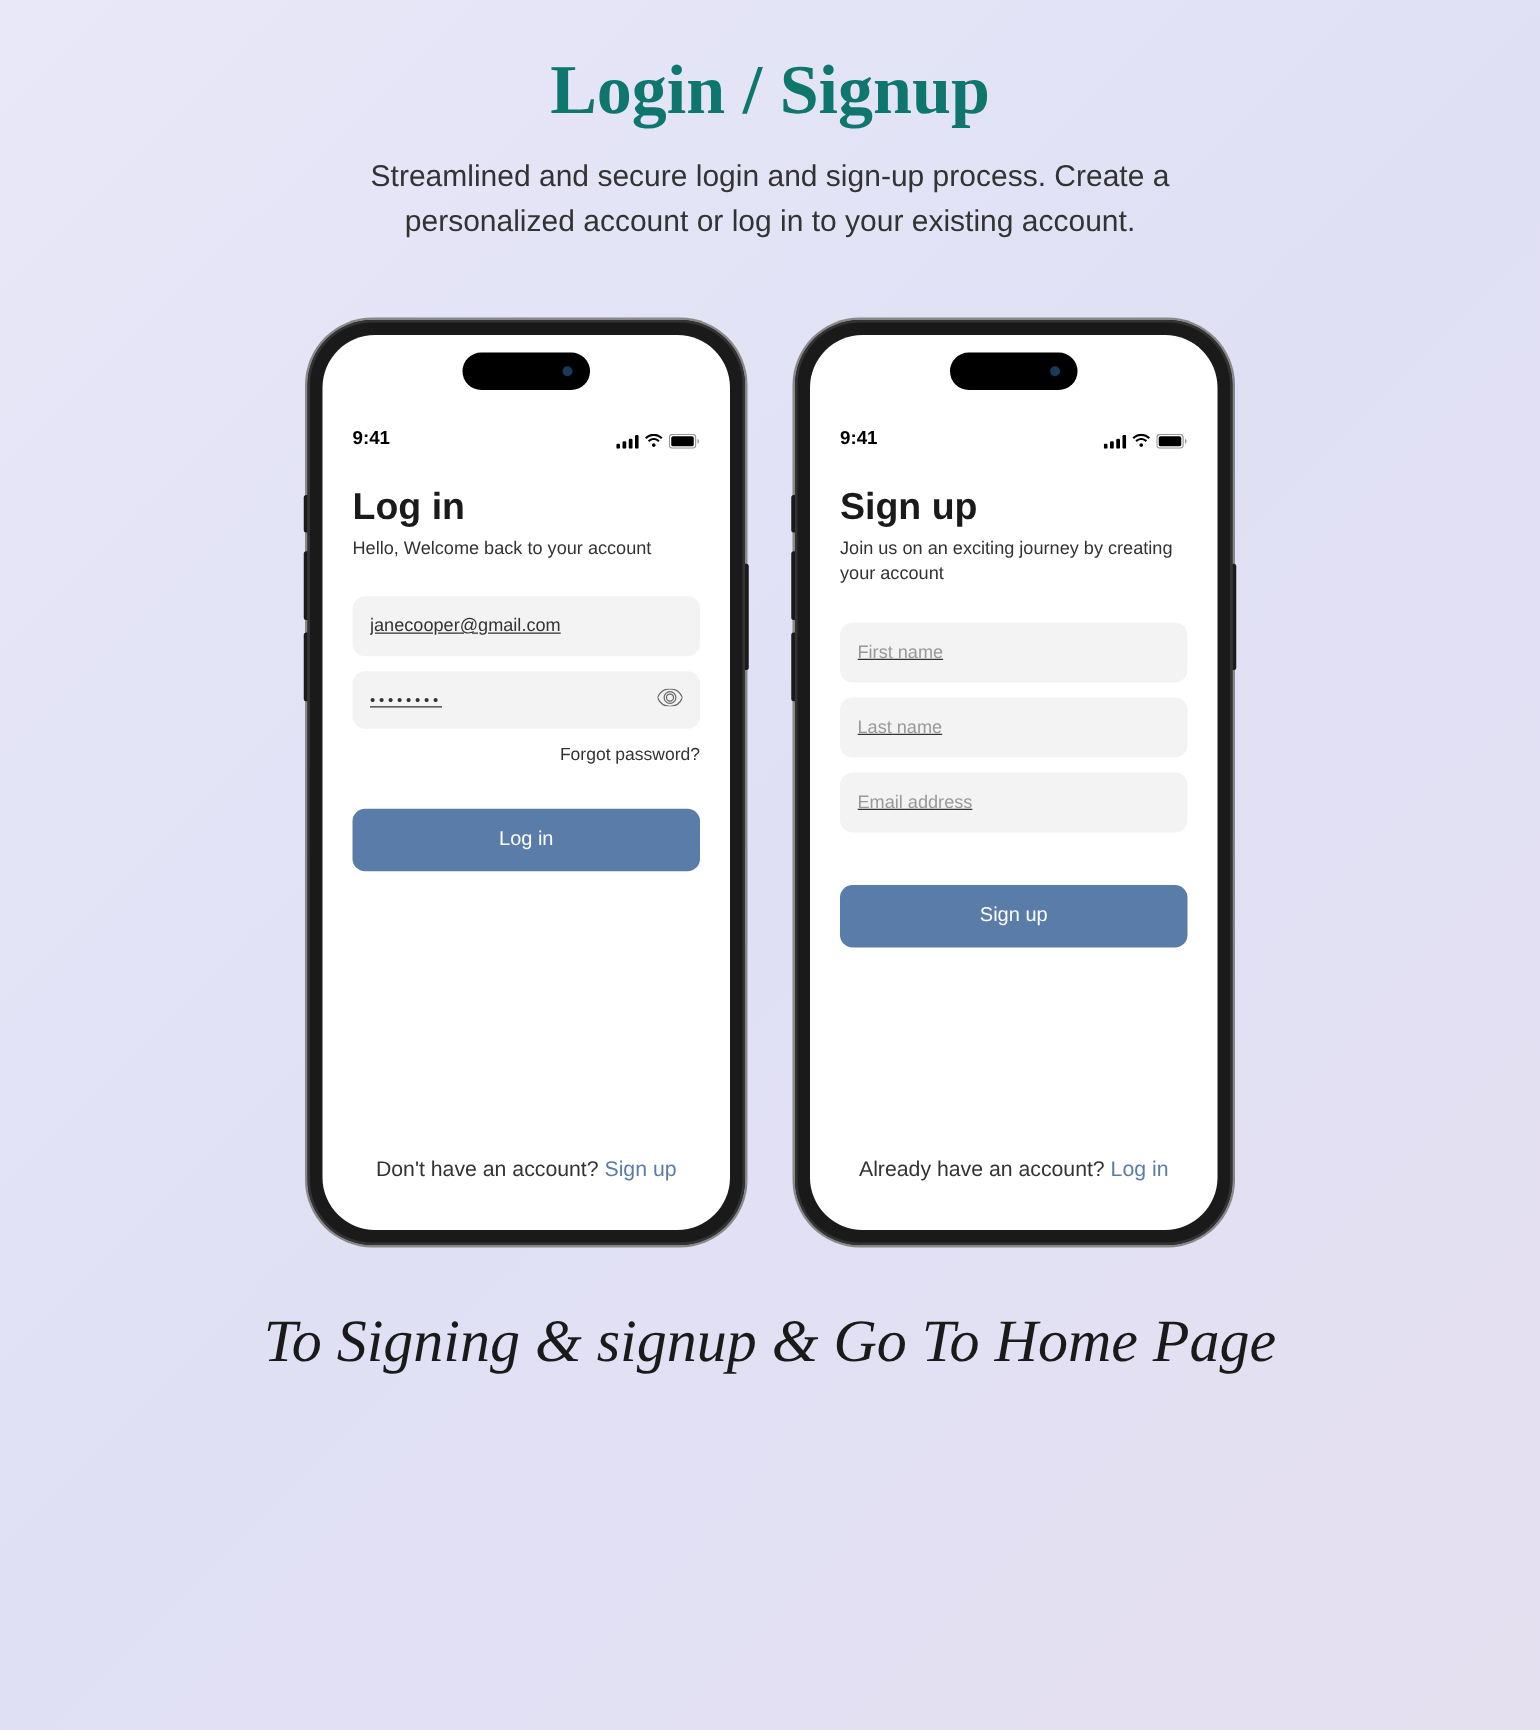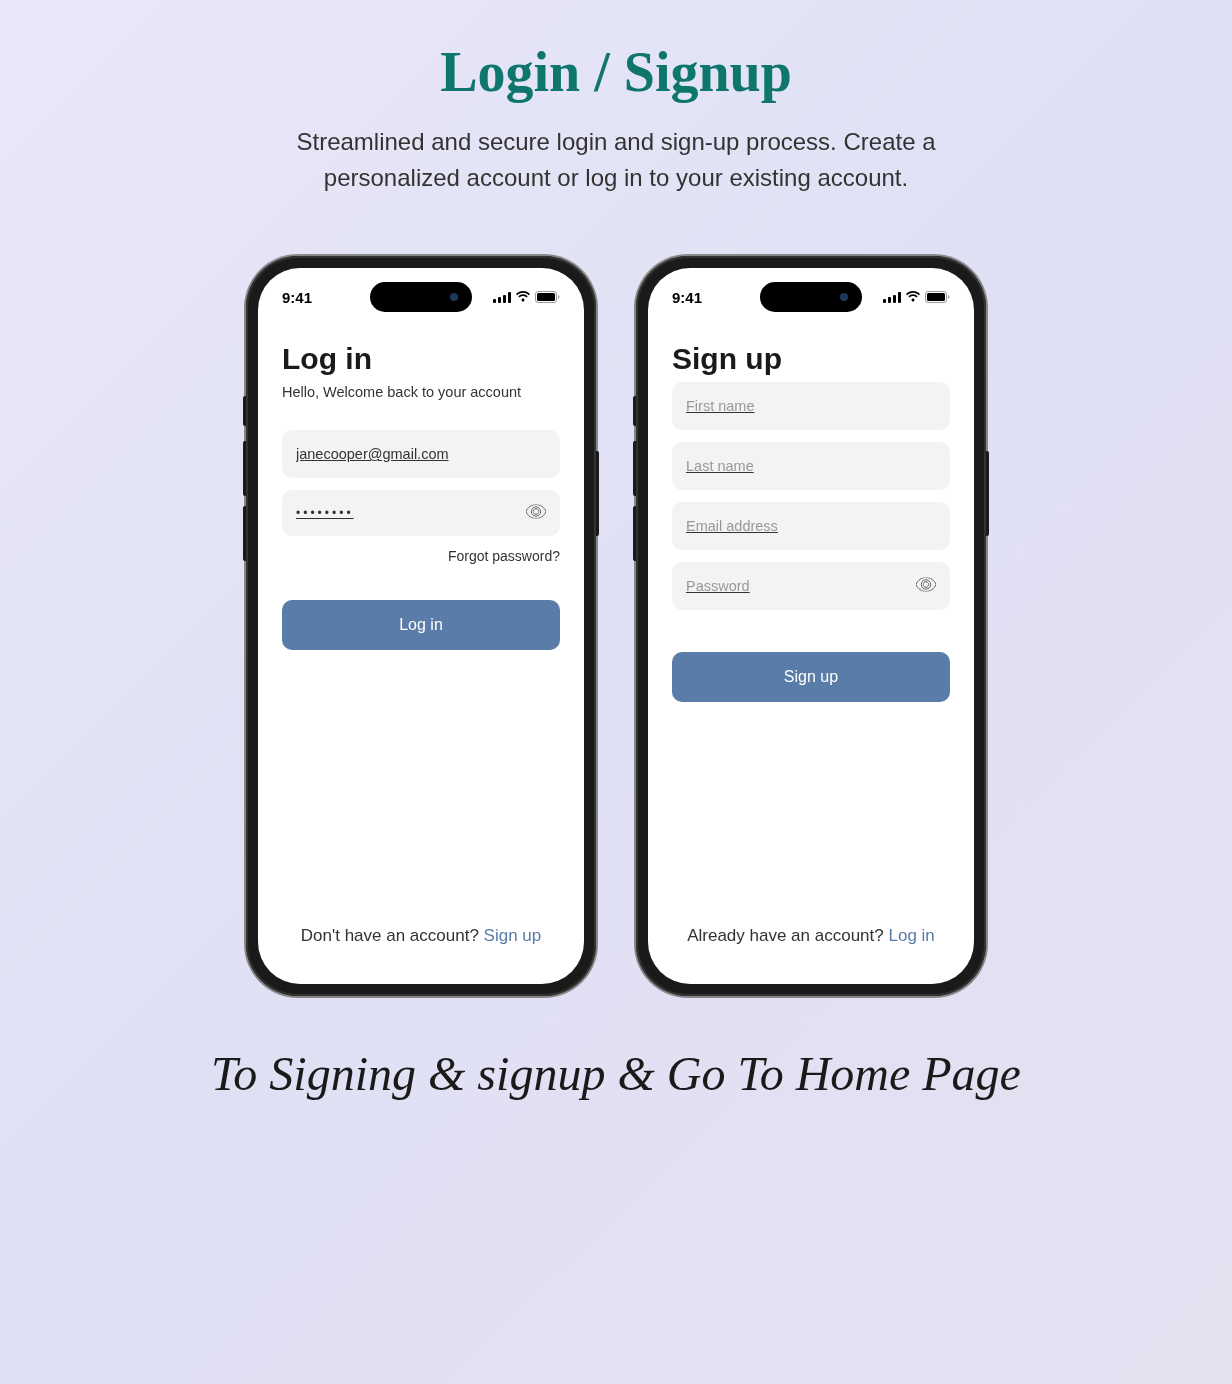--- a/index.html
+++ b/index.html
@@ -112,25 +112,26 @@
     .notch-dot {
       width: 8px;
       height: 8px;
       background: #1a3a5a;
       border-radius: 50%;
     }
     
     .status-bar {
       display: flex;
       justify-content: space-between;
-      align-items: center;
+      align-items: flex-end;
       padding: 14px 24px 0;
       height: 44px;
       position: relative;
       z-index: 5;
+      margin-top: 47px;
     }
     
     .status-time {
       font-size: 15px;
       font-weight: 600;
       color: #000;
     }
     
     .status-icons {
       display: flex;
@@ -349,41 +350,34 @@
                 <rect x="0.5" y="0.5" width="21" height="11" rx="2.5" stroke="#000" stroke-opacity="0.4"></rect>
                 <rect x="2" y="2" width="18" height="8" rx="1.5" fill="#000"></rect>
                 <path d="M23 4v4c.8-.3 1.3-1.1 1.3-2s-.5-1.7-1.3-2z" fill="#000" fill-opacity="0.4"></path>
               </svg>
           </span>
         </div>
       </div>
 
       <div class="phone-content">
         <h2 class="screen-title">Sign up</h2>
+        <p class="screen-subtitle">Join us on an exciting journey by creating your account</p>
         
         <div class="input-field">
           <input type="text" placeholder="First name" style="">
         </div>
         
         <div class="input-field">
           <input type="text" placeholder="Last name" style="">
         </div>
         
         <div class="input-field">
           <input type="text" placeholder="Email address" style="">
         </div>
         
-        <div class="input-field">
-          <input type="text" placeholder="Password" style="">
-          <span class="eye-icon">
-            <svg width="20" height="14" viewBox="0 0 20 14" fill="none">
-                <path d="M10 0C5.5 0 1.7 2.8 0 7c1.7 4.2 5.5 7 10 7s8.3-2.8 10-7c-1.7-4.2-5.5-7-10-7zm0 11.7c-2.6 0-4.7-2.1-4.7-4.7S7.4 2.3 10 2.3s4.7 2.1 4.7 4.7-2.1 4.7-4.7 4.7zm0-7.5c-1.5 0-2.8 1.3-2.8 2.8s1.3 2.8 2.8 2.8 2.8-1.3 2.8-2.8-1.3-2.8-2.8-2.8z" stroke="#666" stroke-width="1" fill="none"></path>
-              </svg>
-          </span>
-        </div>
         
         <button class="primary-btn signup-btn-spacing">Sign up</button>
       </div>
 
       <div class="footer-text">
         <span>Already have an account? </span><span class="footer-link">Log in</span>
       </div>
     </div>
   </div>
 

